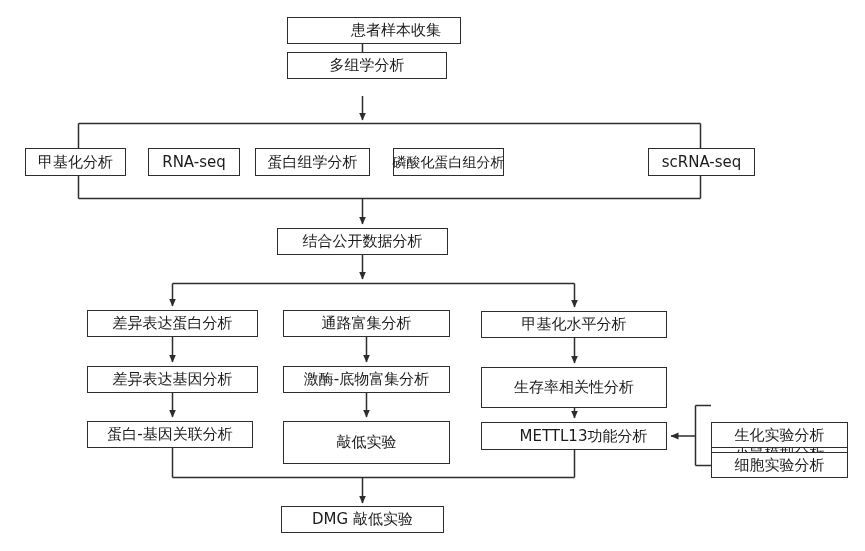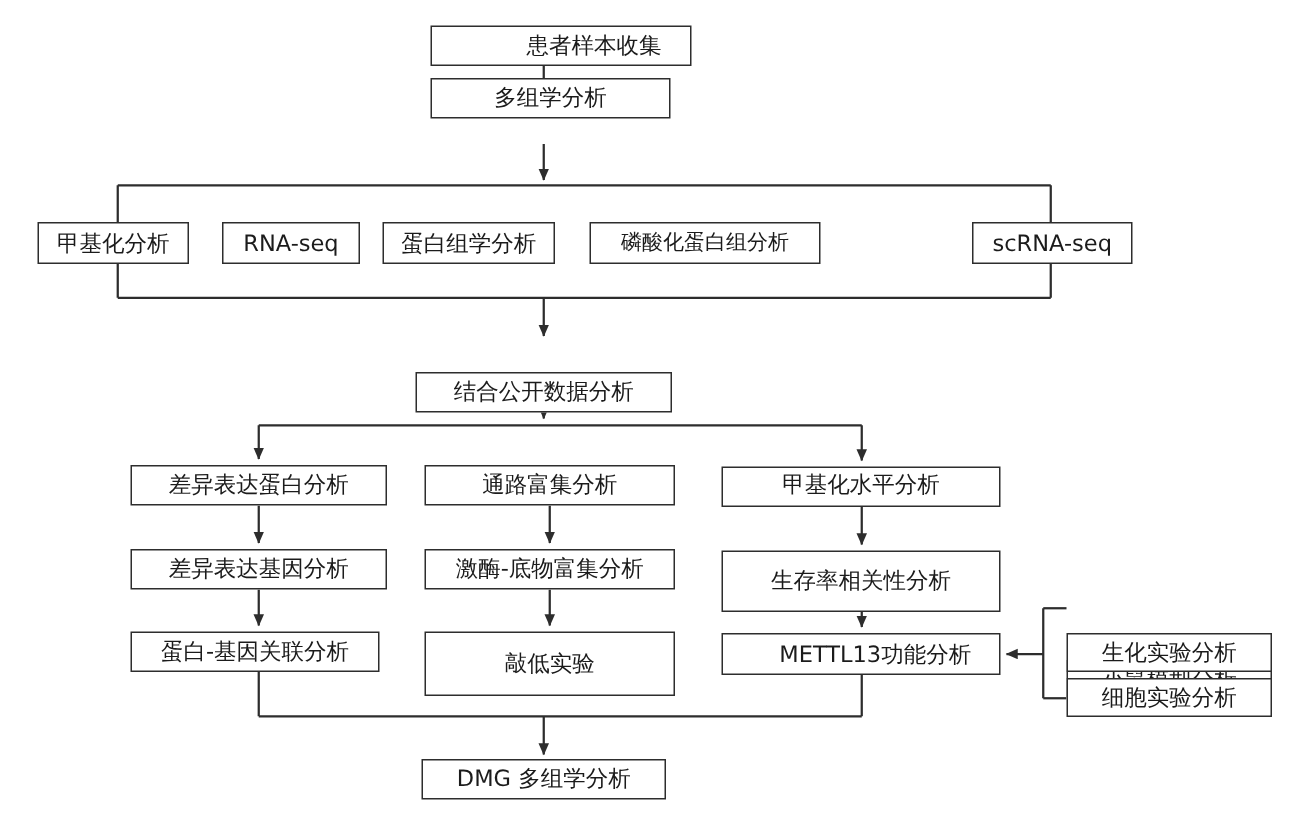--- a/index.html
+++ b/index.html
@@ -82,36 +82,36 @@
     <line x1="695.5" y1="465.5" x2="711" y2="465.5"></line>
     <line x1="695.5" y1="436" x2="671" y2="436" marker-end="url(#arrow)"></line>
   </svg>
 
   <div class="node" style="left:287px; top:17px; width:174px; height:27px;padding-left:44px;">患者样本收集</div>
   <div class="node" style="left:287px; top:52px; width:160px; height:27px;">多组学分析</div>
 
   <div class="node" style="left:25px; top:148px; width:101px; height:28px;">甲基化分析</div>
   <div class="node" style="left:148px; top:148px; width:92px; height:28px;">RNA-seq</div>
   <div class="node" style="left:255px; top:148px; width:115px; height:28px;">蛋白组学分析</div>
-  <div class="node small" style="left:393px; top:148px; width:154px; height:28px;">磷酸化蛋白组分析</div>
+  <div class="node small" style="left:393px; top:148px; width:111px; height:28px;">磷酸化蛋白组分析</div>
   <div class="node" style="left:648px; top:148px; width:107px; height:28px;">scRNA-seq</div>
 
-  <div class="node" style="left:277px; top:228px; width:171px; height:27px;margin-top:20px;">结合公开数据分析</div>
+  <div class="node" style="left:277px; top:228px; width:171px; height:27px;">结合公开数据分析</div>
 
   <div class="node" style="left:87px; top:310px; width:171px; height:27px;">差异表达蛋白分析</div>
   <div class="node" style="left:87px; top:366px; width:171px; height:27px;">差异表达基因分析</div>
   <div class="node" style="left:87px; top:421px; width:166px; height:27px;">蛋白-基因关联分析</div>
 
   <div class="node" style="left:283px; top:310px; width:167px; height:27px;">通路富集分析</div>
   <div class="node" style="left:283px; top:366px; width:167px; height:27px;">激酶-底物富集分析</div>
   <div class="node" style="left:283px; top:421px; width:167px; height:43px;">敲低实验</div>
 
   <div class="node" style="left:481px; top:311px; width:186px; height:27px;font-family:Liberation Serif, serif;">甲基化水平分析</div>
   <div class="node" style="left:481px; top:367px; width:186px; height:41px;text-align:right;">生存率相关性分析</div>
   <div class="node" style="left:481px; top:422px; width:186px; height:28px;padding-left:19px;">METTL13功能分析</div>
 
   <div class="node" style="left:711px; top:392px; width:137px; height:26px;margin-top:48px;">小鼠模型分析</div>
   <div class="node" style="left:711px; top:422px; width:137px; height:26px;">生化实验分析</div>
   <div class="node" style="left:711px; top:452px; width:137px; height:26px;">细胞实验分析</div>
 
-  <div class="node" style="left:281px; top:506px; width:163px; height:27px;">DMG 多组学分析</div>
+  <div class="node" style="left:281px; top:506px; width:163px; height:27px;">DMG 敲低实验</div>
 
 </div>
 
 </body></html>

